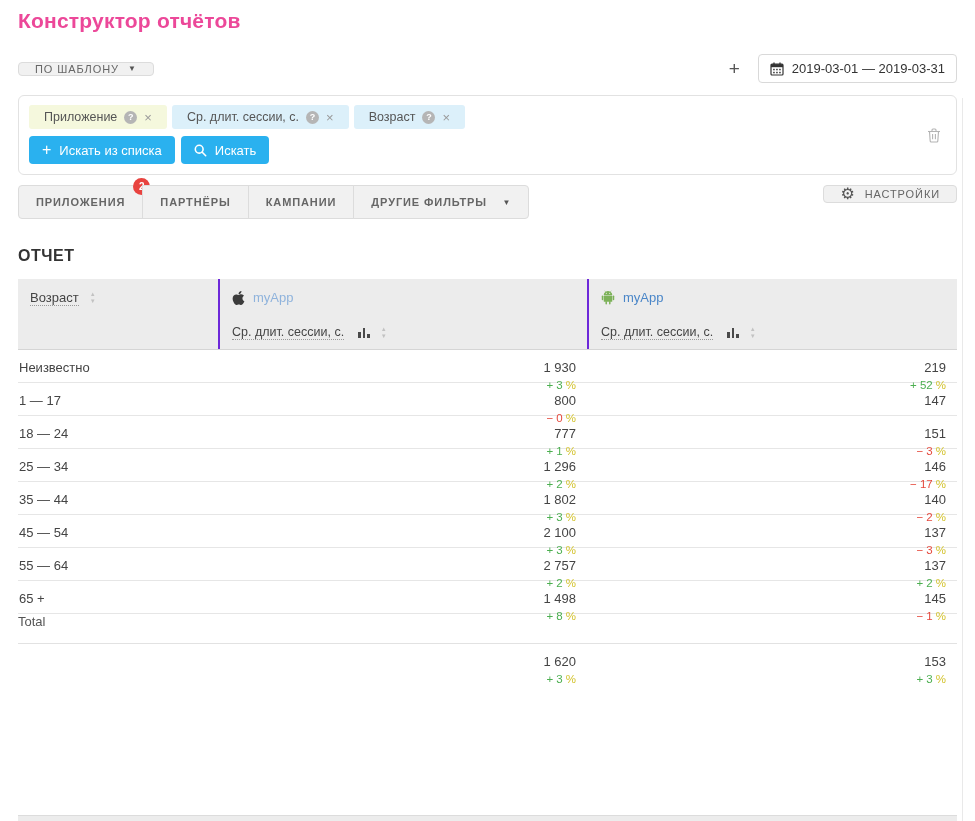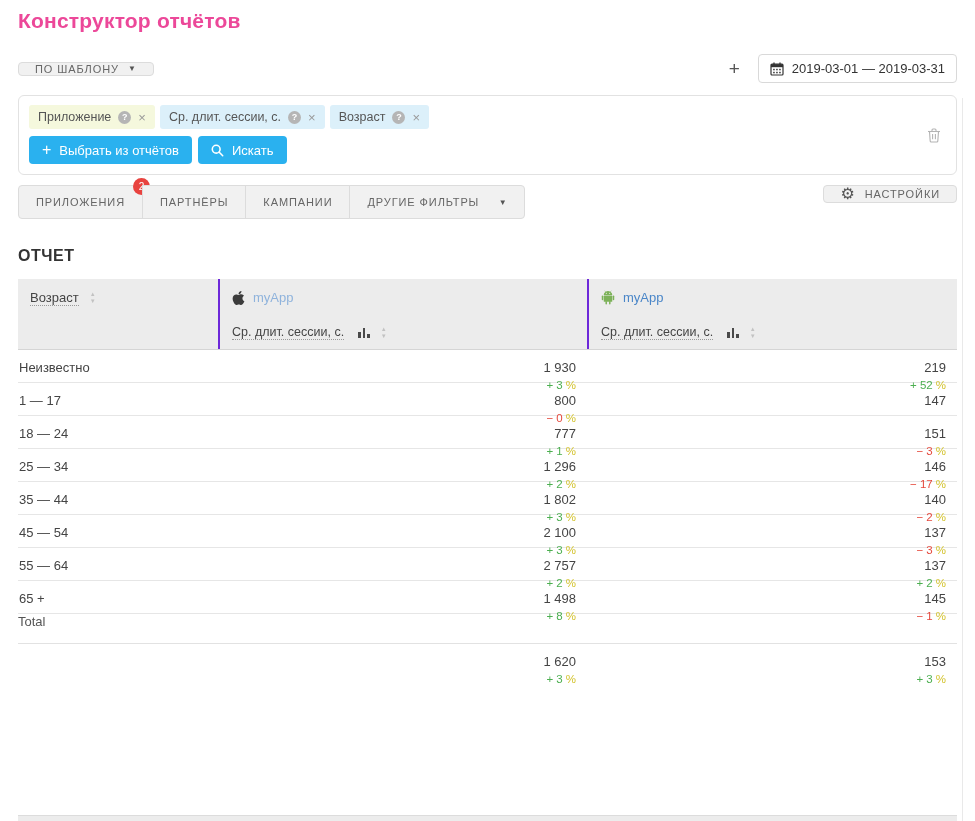--- a/index.html
+++ b/index.html
@@ -16,37 +16,37 @@
               border-radius:4px; padding:0 16px; font-size:11px; letter-spacing:.9px; color:#666; cursor:pointer; }
   .caret { font-size:8px; color:#555; }
   .toolbar-right { display:flex; align-items:center; gap:18px; }
   .plus-icon { font-size:19px; font-weight:300; color:#555; line-height:1; cursor:pointer; }
   .date-box { display:inline-flex; align-items:center; gap:8px; border:1px solid #d9d9d9; border-radius:4px;
               background:#fff; padding:6px 11px; font-size:13px; color:#333; cursor:pointer; }
 
   
   .filter-panel { position:relative; margin:12px 18px 0; border:1px solid #e2e2e2; border-radius:6px; padding:9px 10px 10px; }
   .chips { display:flex; gap:5px; }
-  .chip { display:inline-flex; align-items:center; gap:7px; padding:5px 9px; border-radius:3px; font-size:12.5px; color:#555; cursor:pointer; }
+  .chip { display:inline-flex; align-items:center; gap:7px; padding:5px 15px; border-radius:3px; font-size:12.5px; color:#555; cursor:pointer; }
   .chip-app { background:#f5f8dd; }
   .chip-metric { background:#dcf0fa; }
   .help-badge { display:inline-flex; align-items:center; justify-content:center; width:13px; height:13px; border-radius:50%;
                 background:#b5b5b5; color:#fff; font-size:9px; font-weight:bold; cursor:pointer; }
   .chip-close { color:#999; font-size:13px; line-height:1; cursor:pointer; }
   .filter-buttons { display:flex; gap:6px; margin-top:7px; }
   .btn-blue { display:inline-flex; align-items:center; gap:8px; background:#2ab1ef; color:#fff; border:none;
               border-radius:4px; padding:6px 13px; font-size:13px; cursor:pointer; }
   .btn-blue .plus-white { font-size:16px; font-weight:300; line-height:1; }
   .trash { position:absolute; right:15px; top:50%; transform:translateY(-50%); cursor:pointer; }
 
   
   .tabs-row { display:flex; justify-content:space-between; align-items:flex-start; margin:10px 18px 0; }
   .tabs { display:flex; }
   .tab { position:relative; background:#f1f1f1; border:1px solid #dcdcdc; padding:10px 17px; font-size:11px;
-         letter-spacing:.9px; color:#666; cursor:pointer; margin-left:-1px; }
+         letter-spacing:.9px; color:#666; cursor:pointer; margin-left:-1px;font-weight:bold; }
   .tab:first-child { border-radius:4px 0 0 4px; margin-left:0; }
   .tab:last-child { border-radius:0 4px 4px 0; }
   .tab-wide { display:flex; align-items:center; justify-content:space-between; width:176px; }
   .badge { position:absolute; top:-8px; right:-8px; width:17px; height:17px; border-radius:50%; background:#e8433f;
            color:#fff; font-size:10px; letter-spacing:0; display:flex; align-items:center; justify-content:center; }
   .gear-glyph { font-size:16px; color:#555; line-height:1; }
 
   
   .report-heading { margin:28px 18px 0; font-size:16px; font-weight:bold; letter-spacing:.5px; color:#333; }
   .rtable { margin:14px 18px 0; width:939px; font-size:13px; }
@@ -130,21 +130,21 @@
       </span>
       <span class="chip chip-metric">
         <span>Возраст</span>
         <span class="help-badge">?</span>
         <span class="chip-close">×</span>
       </span>
     </div>
     <div class="filter-buttons">
       <button class="btn-blue">
         <span class="plus-white">+</span>
-        <span>Выбрать из отчётов</span>
+        <span>Искать из списка</span>
       </button>
       <button class="btn-blue">
         <svg viewBox="0 0 14 14" width="13" height="13">
           <circle cx="5.6" cy="5.6" r="4.2" fill="none" stroke="#fff" stroke-width="1.7"></circle>
           <line x1="8.9" y1="8.9" x2="12.6" y2="12.6" stroke="#fff" stroke-width="1.7" stroke-linecap="round"></line>
         </svg>
         <span>Искать</span>
       </button>
     </div>
     <svg class="trash" viewBox="0 0 14 16" width="14" height="16" fill="none" stroke="#b3b3b3" stroke-width="1.1">

